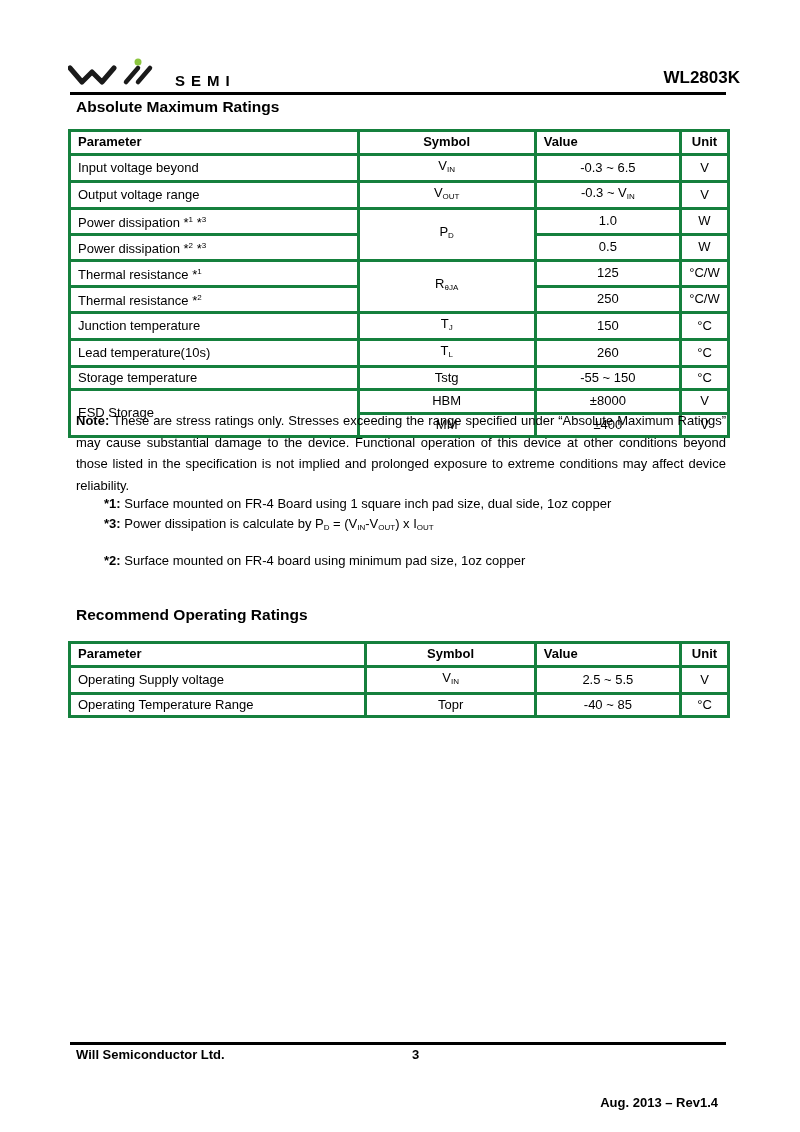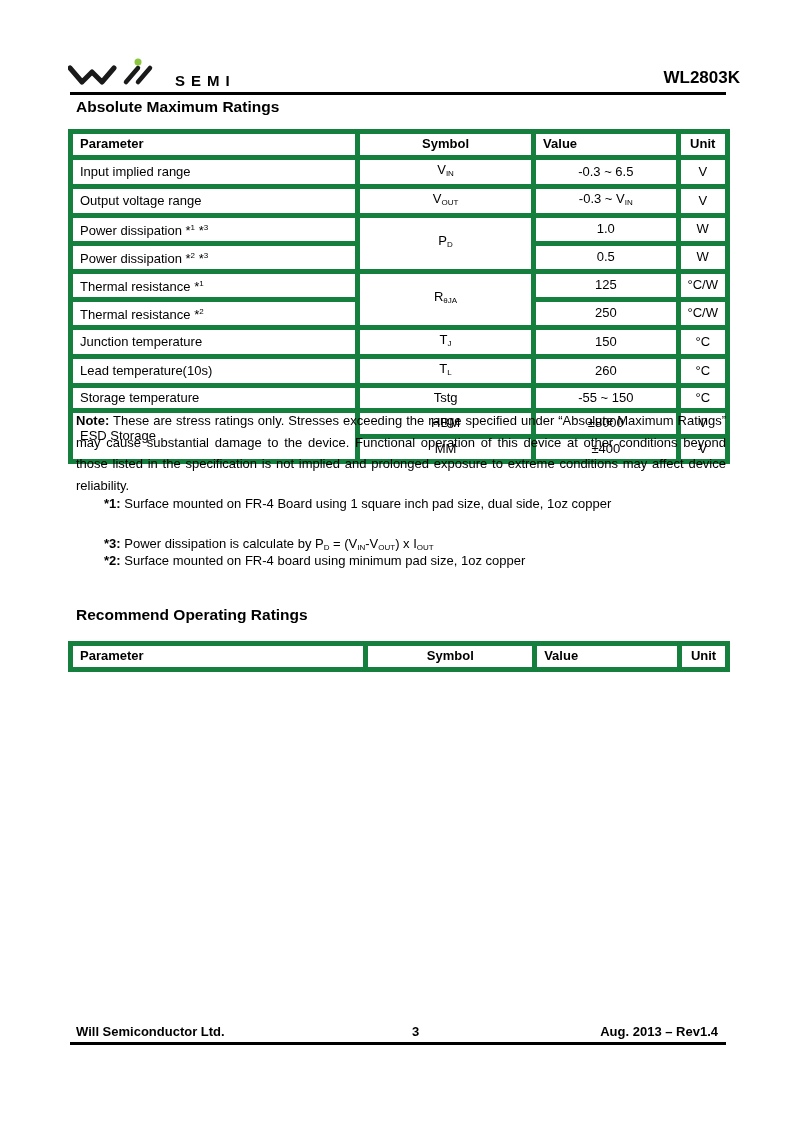--- a/index.html
+++ b/index.html
@@ -4,28 +4,28 @@
 <style>
   html, body { margin:0; padding:0; background:#fff; }
   body { width:800px; height:1132px; position:relative; font-family:"Liberation Sans", sans-serif; color:#000; overflow:hidden; }
   .abs { position:absolute; }
   .logo { left:68px; top:58px; width:190px; height:30px; }
   .semi { left:175px; top:72px; font-size:15px; letter-spacing:6px; font-weight:bold; color:#000000; }
   .partno { right:60px; top:68px; font-size:17px; font-weight:bold; }
   .hrule { left:70px; width:656px; height:3px; background:#000; }
   .section-title { left:76px; font-size:15.5px; font-weight:bold; }
   table { position:absolute; left:68px; border-collapse:collapse; font-size:13px; }
-  td, th { border:5px solid #15803d; padding:0 7px; height:20.6px; line-height:20px;margin-top:45px; }
+  td, th { border:3px solid #15803d; padding:0 7px; height:20.6px; line-height:20px;margin-top:45px; }
   th { text-align:left; font-weight:bold; }
   .c { text-align:center; }
   sub { font-size:8px; vertical-align:-2px; }
   sup { font-size:8px; vertical-align:5px; }
   .note { left:76px; top:410px; width:650px; font-size:13px; line-height:21.5px; text-align:justify; }
   .fn { left:104px; font-size:13px; }
-  .footer { top:1024px; font-size:13px; font-weight:bold;text-align:right; }
+  .footer { top:1047px; font-size:13px; font-weight:bold;text-align:right; }
 </style>
 </head>
 <body>
 
 <svg class="abs logo" viewBox="0 0 190 30">
   <path d="M2 10 L14 24 L24 14 L34 24 L46 10" fill="none" stroke="#1a1a1a" stroke-width="5" stroke-linejoin="round" stroke-linecap="round"></path>
   <path d="M58 24 L70 10" stroke="#1a1a1a" stroke-width="4.5" stroke-linecap="round"></path>
   <path d="M70 24 L82 10" stroke="#1a1a1a" stroke-width="4.5" stroke-linecap="round"></path>
   <circle cx="70" cy="4" r="3.5" fill="#8cc63f"></circle>
 </svg>
@@ -42,21 +42,21 @@
       <col style="width:48px">
     </colgroup>
   <tbody>
       <tr>
     <th>Parameter</th>
     <th class="c">Symbol</th>
     <th>Value</th>
     <th class="c">Unit</th>
   </tr>
   <tr>
-    <td>Input implied range</td>
+    <td>Input voltage beyond</td>
     <td class="c"><span>V</span><sub>IN</sub></td>
     <td class="c">-0.3 ~ 6.5</td>
     <td class="c">V</td>
   </tr>
   <tr>
     <td>Output voltage range</td>
     <td class="c"><span>V</span><sub>OUT</sub></td>
     <td class="c"><span>-0.3 ~ V</span><sub>IN</sub></td>
     <td class="c">V</td>
   </tr>
@@ -110,36 +110,48 @@
     <td class="c">MM</td>
     <td class="c">±400</td>
     <td class="c">V</td>
   </tr>
 </tbody>
   </table>
 
 <div class="abs note"><b>Note:</b><span> These are stress ratings only. Stresses exceeding the range specified under “Absolute Maximum Ratings” may cause substantial damage to the device. Functional operation of this device at other conditions beyond those listed in the specification is not implied and prolonged exposure to extreme conditions may affect device reliability.</span></div>
 <div class="abs fn" style="top:496px;"><b>*1:</b><span> Surface mounted on FR-4 Board using 1 square inch pad size, dual side, 1oz copper</span></div>
 <div class="abs fn" style="top:517px;margin-top:36px;"><b>*2:</b><span> Surface mounted on FR-4 board using minimum pad size, 1oz copper</span></div>
-<div class="abs fn" style="top:536px;"><b>*3:</b><span> Power dissipation is calculate by P</span><sub>D</sub><span> = (V</span><sub>IN</sub><span>-V</span><sub>OUT</sub><span>) x I</span><sub>OUT</sub></div>
+<div class="abs fn" style="top:516px;"><b>*3:</b><span> Power dissipation is calculate by P</span><sub>D</sub><span> = (V</span><sub>IN</sub><span>-V</span><sub>OUT</sub><span>) x I</span><sub>OUT</sub></div>
 
 <div class="abs section-title" style="top:606px;">Recommend Operating Ratings</div>
 <table style="top:641px; width:662px;">
   <colgroup>
       <col style="width:298px">
       <col style="width:170px">
       <col style="width:146px">
       <col style="width:48px">
     </colgroup>
   <tbody>
       <tr>
     <th>Parameter</th>
     <th class="c">Symbol</th>
     <th>Value</th>
     <th class="c">Unit</th>
   </tr>
+  <tr>
+    <td>Operating Supply voltage</td>
+    <td class="c"><span>V</span><sub>IN</sub></td>
+    <td class="c">2.5 ~ 5.5</td>
+    <td class="c">V</td>
+  </tr>
+  <tr>
+    <td>Operating Temperature Range</td>
+    <td class="c">Topr</td>
+    <td class="c">-40 ~ 85</td>
+    <td class="c">°C</td>
+  </tr>
 </tbody>
   </table>
 
 <div class="abs hrule" style="top:1042px;"></div>
 <div class="abs footer" style="left:76px;">Will Semiconductor Ltd.</div>
 <div class="abs footer" style="left:412px;">3</div>
-<div class="abs footer" style="right:82px;">Aug. 2013 – Rev1.4</div>
+<div class="abs footer" style="right:82px;margin-top:48px;">Aug. 2013 – Rev1.4</div>
 
 </body></html>

